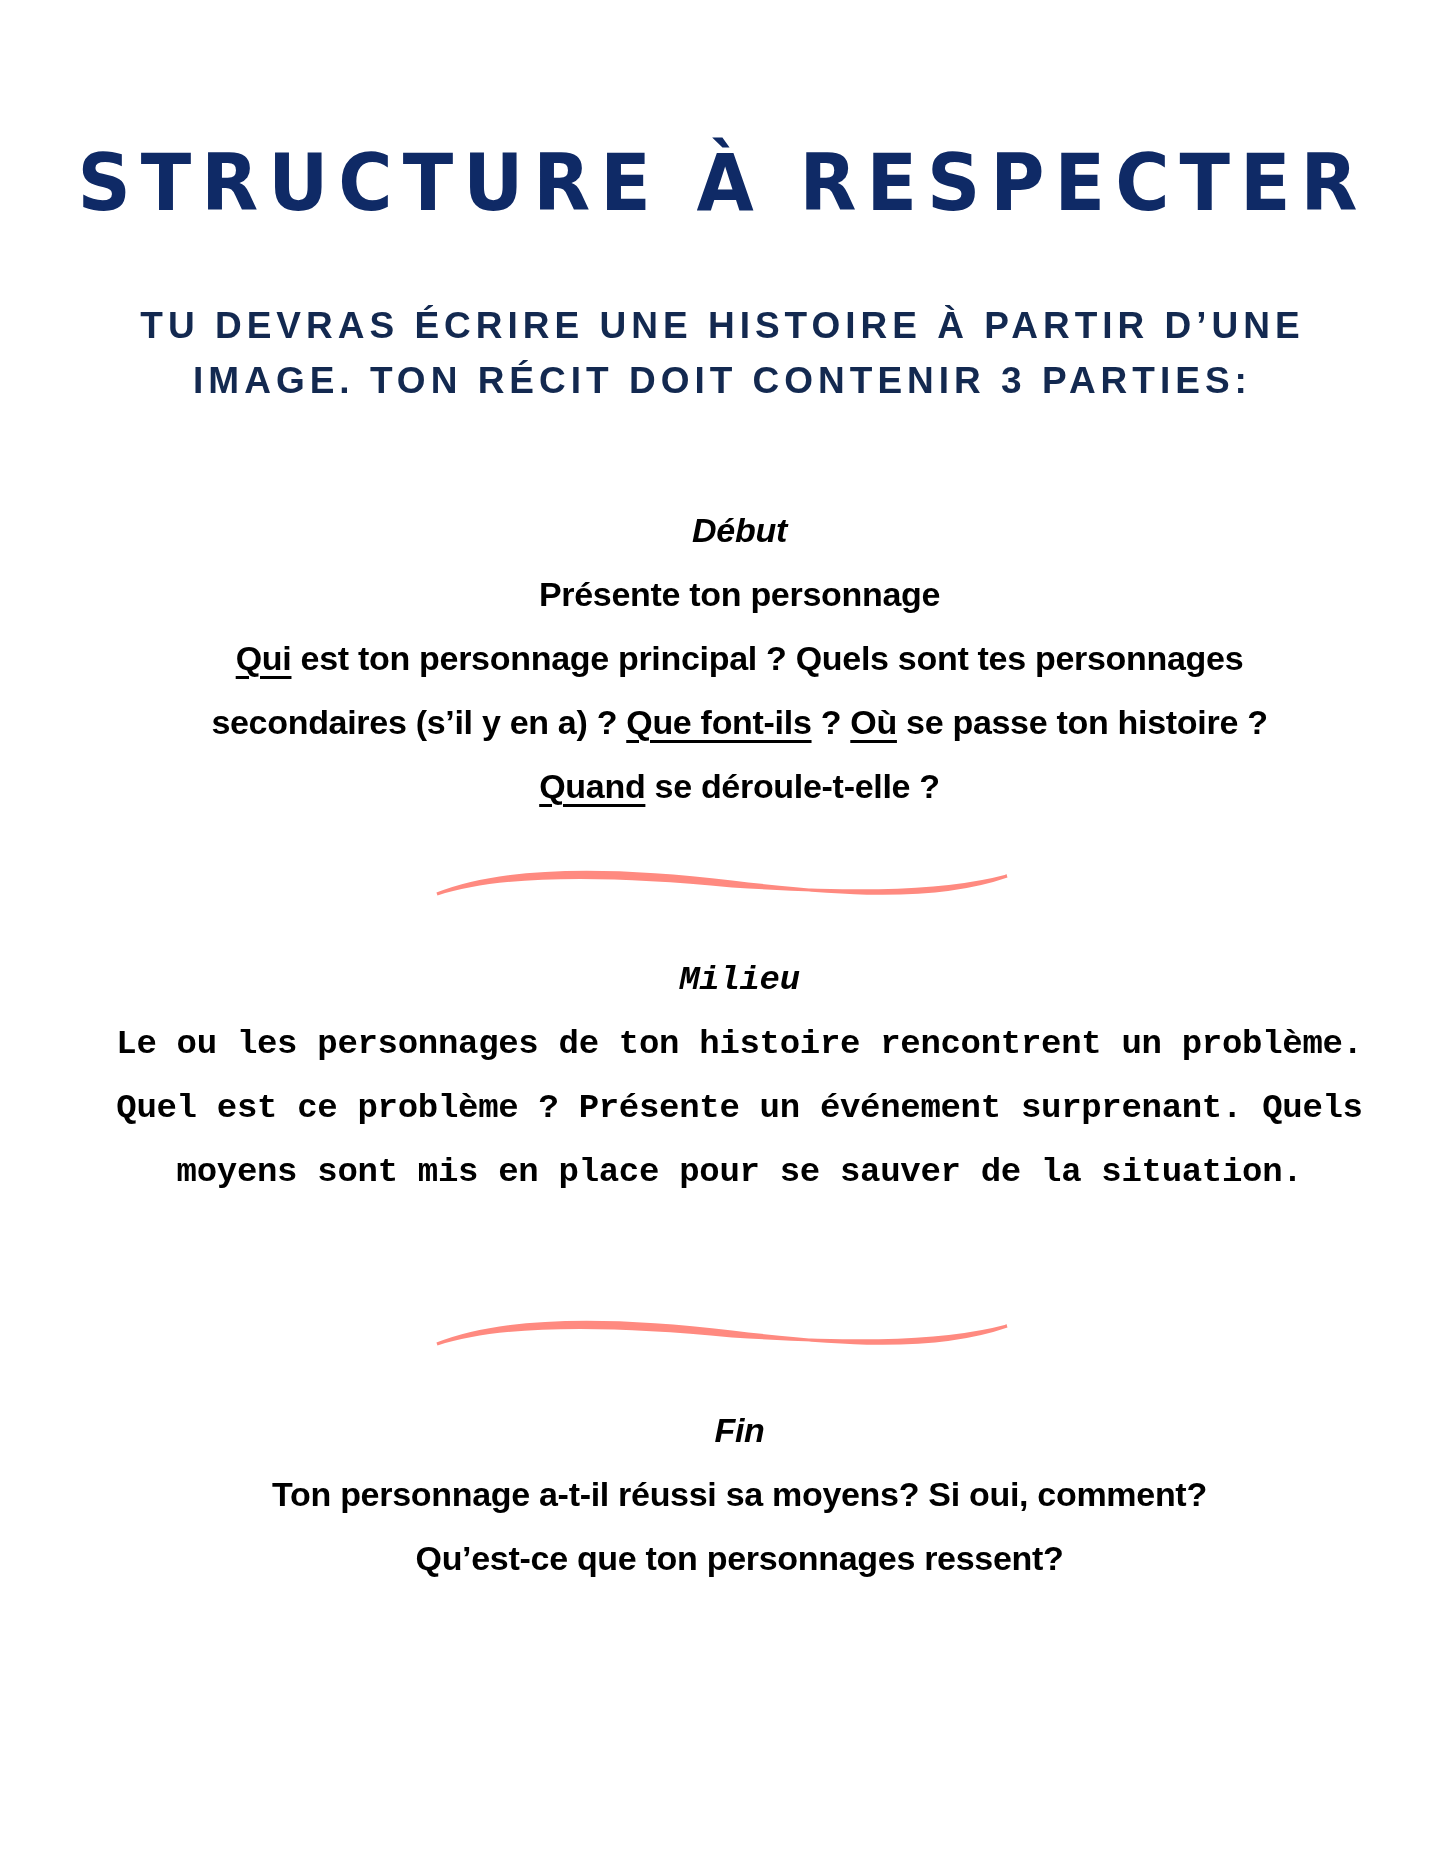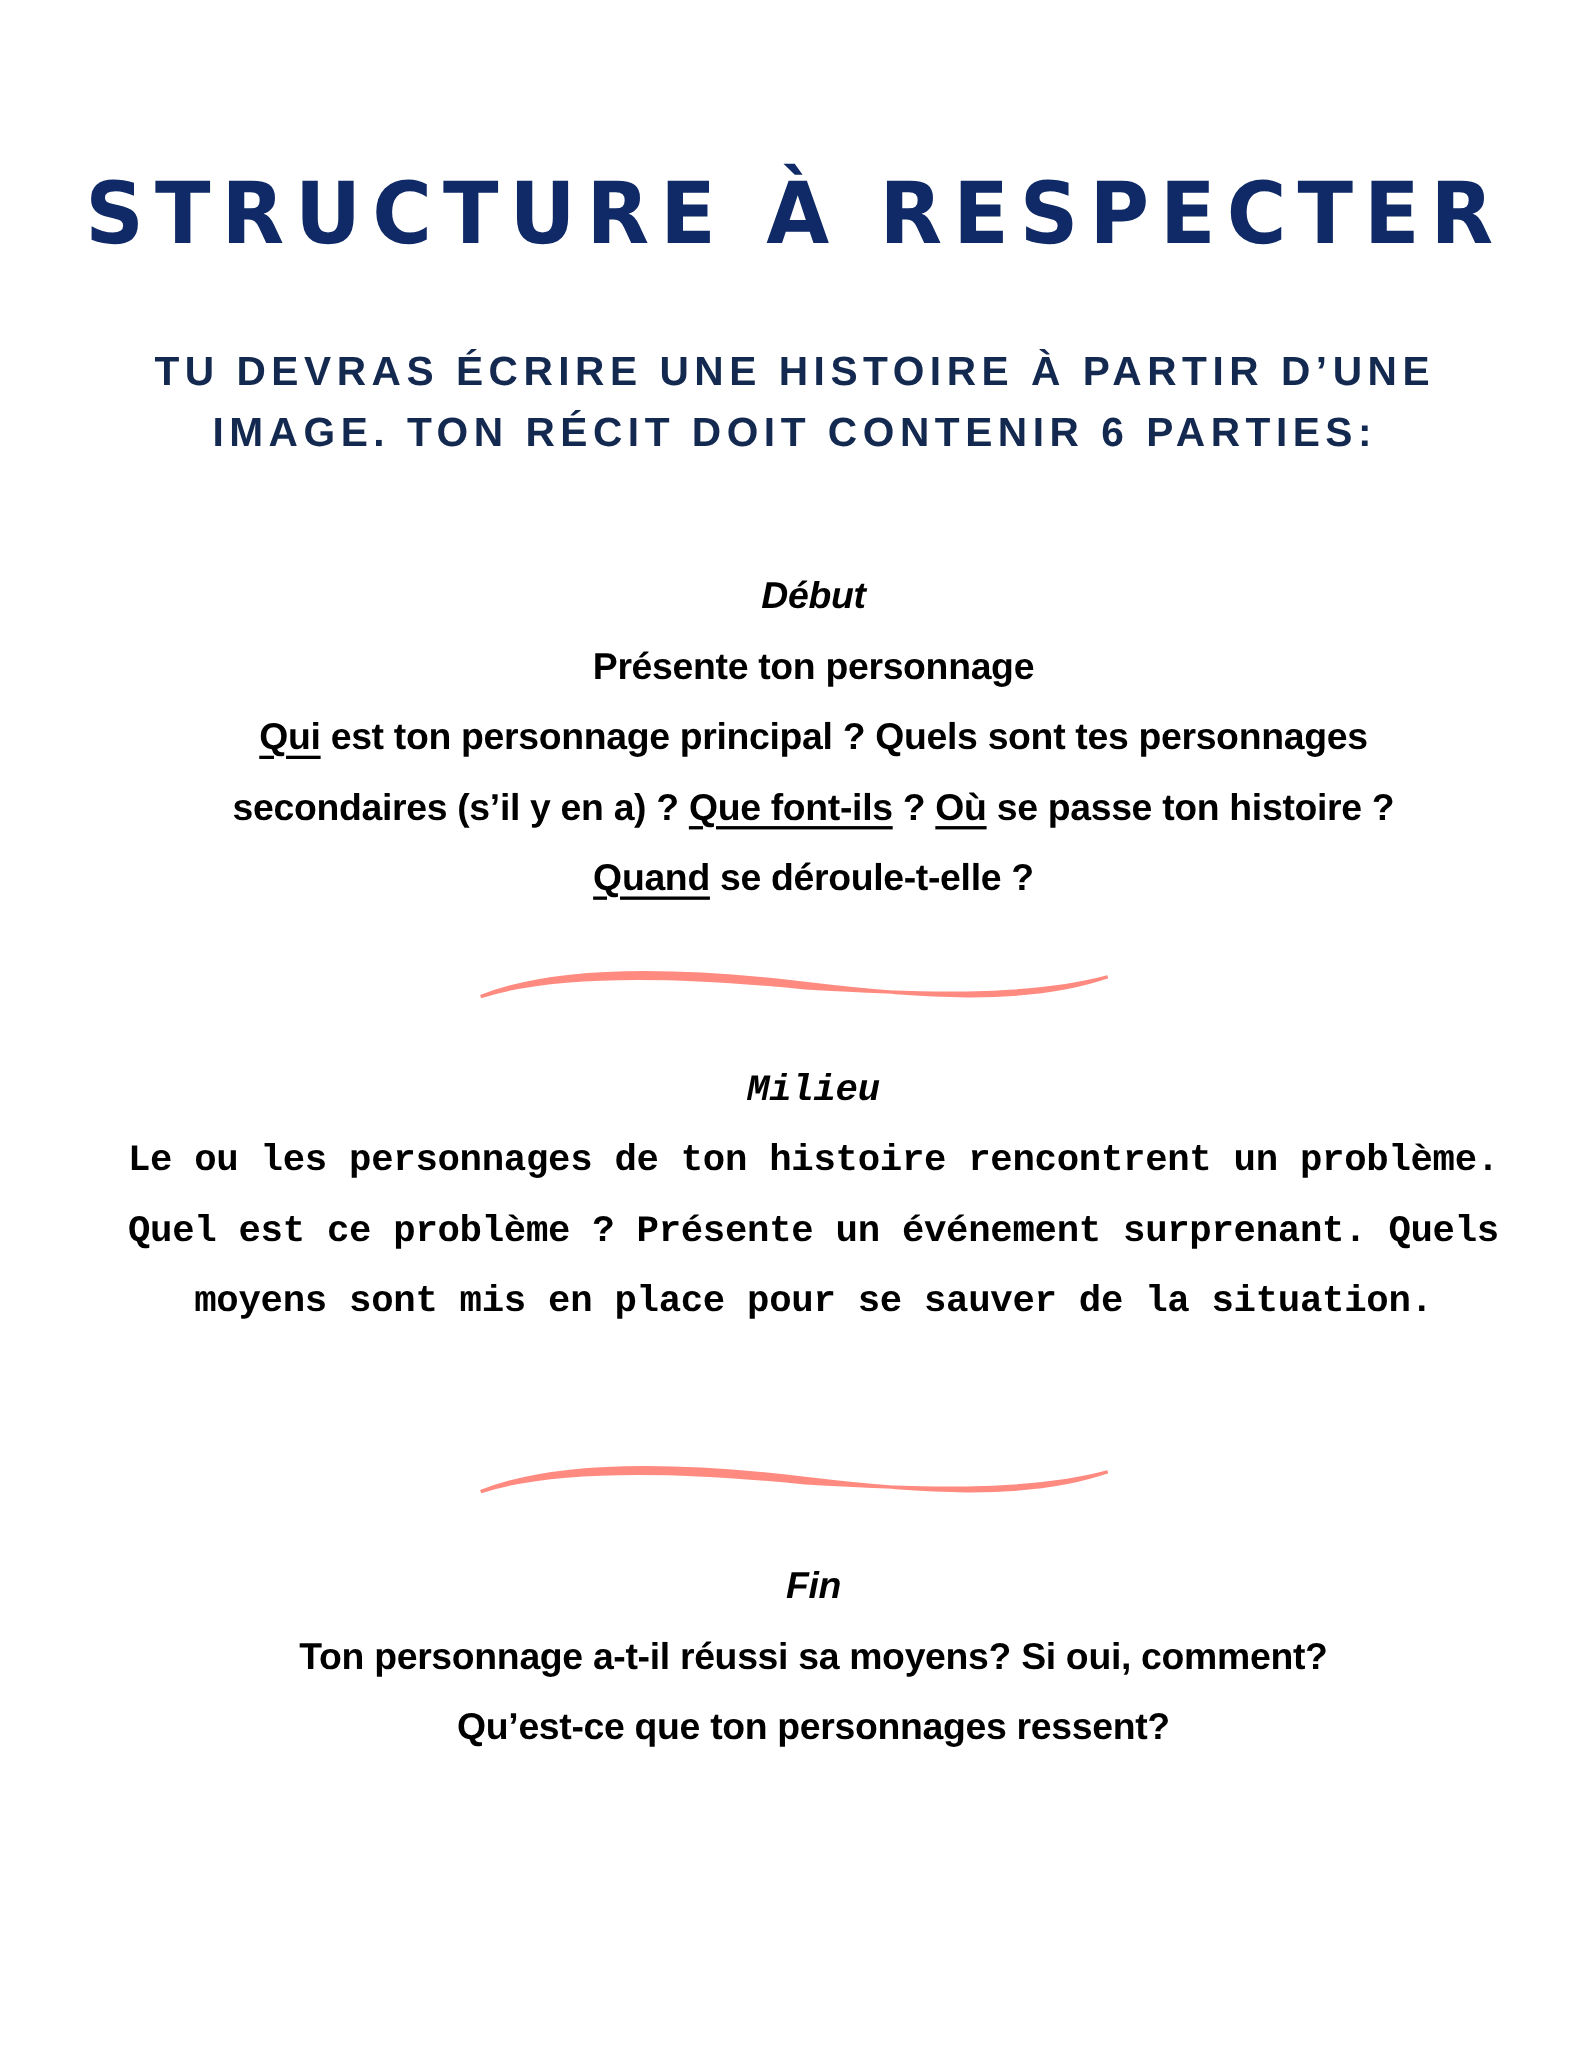--- a/index.html
+++ b/index.html
@@ -1,17 +1,17 @@
 <!DOCTYPE html>
 <html><head>
 <meta charset="utf-8">
 <style>
   html, body { margin: 0; padding: 0; background: #ffffff; }
   body { width: 1445px; height: 1871px; position: relative; overflow: hidden; }
-  .page { position: absolute; left: 0; top: 12px; width: 1445px; height: 1629px; }
+  .page { position: absolute; left: 0; top: 0; width: 1445px; height: 1629px; }
   .title {
     position: absolute; left: 0; width: 1445px; top: 138px;
     text-align: center; color: #0f2a66;
     font-family: "DejaVu Sans", sans-serif; font-weight: bold;
     font-size: 74px; letter-spacing: 10px; line-height: 90px;
     transform: scaleY(1.05);
   }
   .subtitle {
     position: absolute; left: 0; width: 1445px; top: 298px;
     text-align: center; color: #132950;
@@ -29,21 +29,21 @@
 </style>
 </head>
 <body>
 
 <div class="page">
 
   <div class="title">STRUCTURE À RESPECTER</div>
 
   <div class="subtitle">
     <div>TU DEVRAS ÉCRIRE UNE HISTOIRE À PARTIR D’UNE</div>
-    <div>IMAGE. TON RÉCIT DOIT CONTENIR 6 PARTIES:</div>
+    <div>IMAGE. TON RÉCIT DOIT CONTENIR 3 PARTIES:</div>
   </div>
 
   <div class="section" style="top:498px;">
     <div class="heading">Début</div>
     <div>Présente ton personnage</div>
     <div><span class="u">Qui</span><span> est ton personnage principal ? Quels sont tes personnages</span></div>
     <div><span>secondaires (s’il y en a) ? </span><span class="u">Que font-ils</span><span> ? </span><span class="u">Où</span><span> se passe ton histoire ?</span></div>
     <div><span class="u">Quand</span><span> se déroule-t-elle ?</span></div>
   </div>
 

